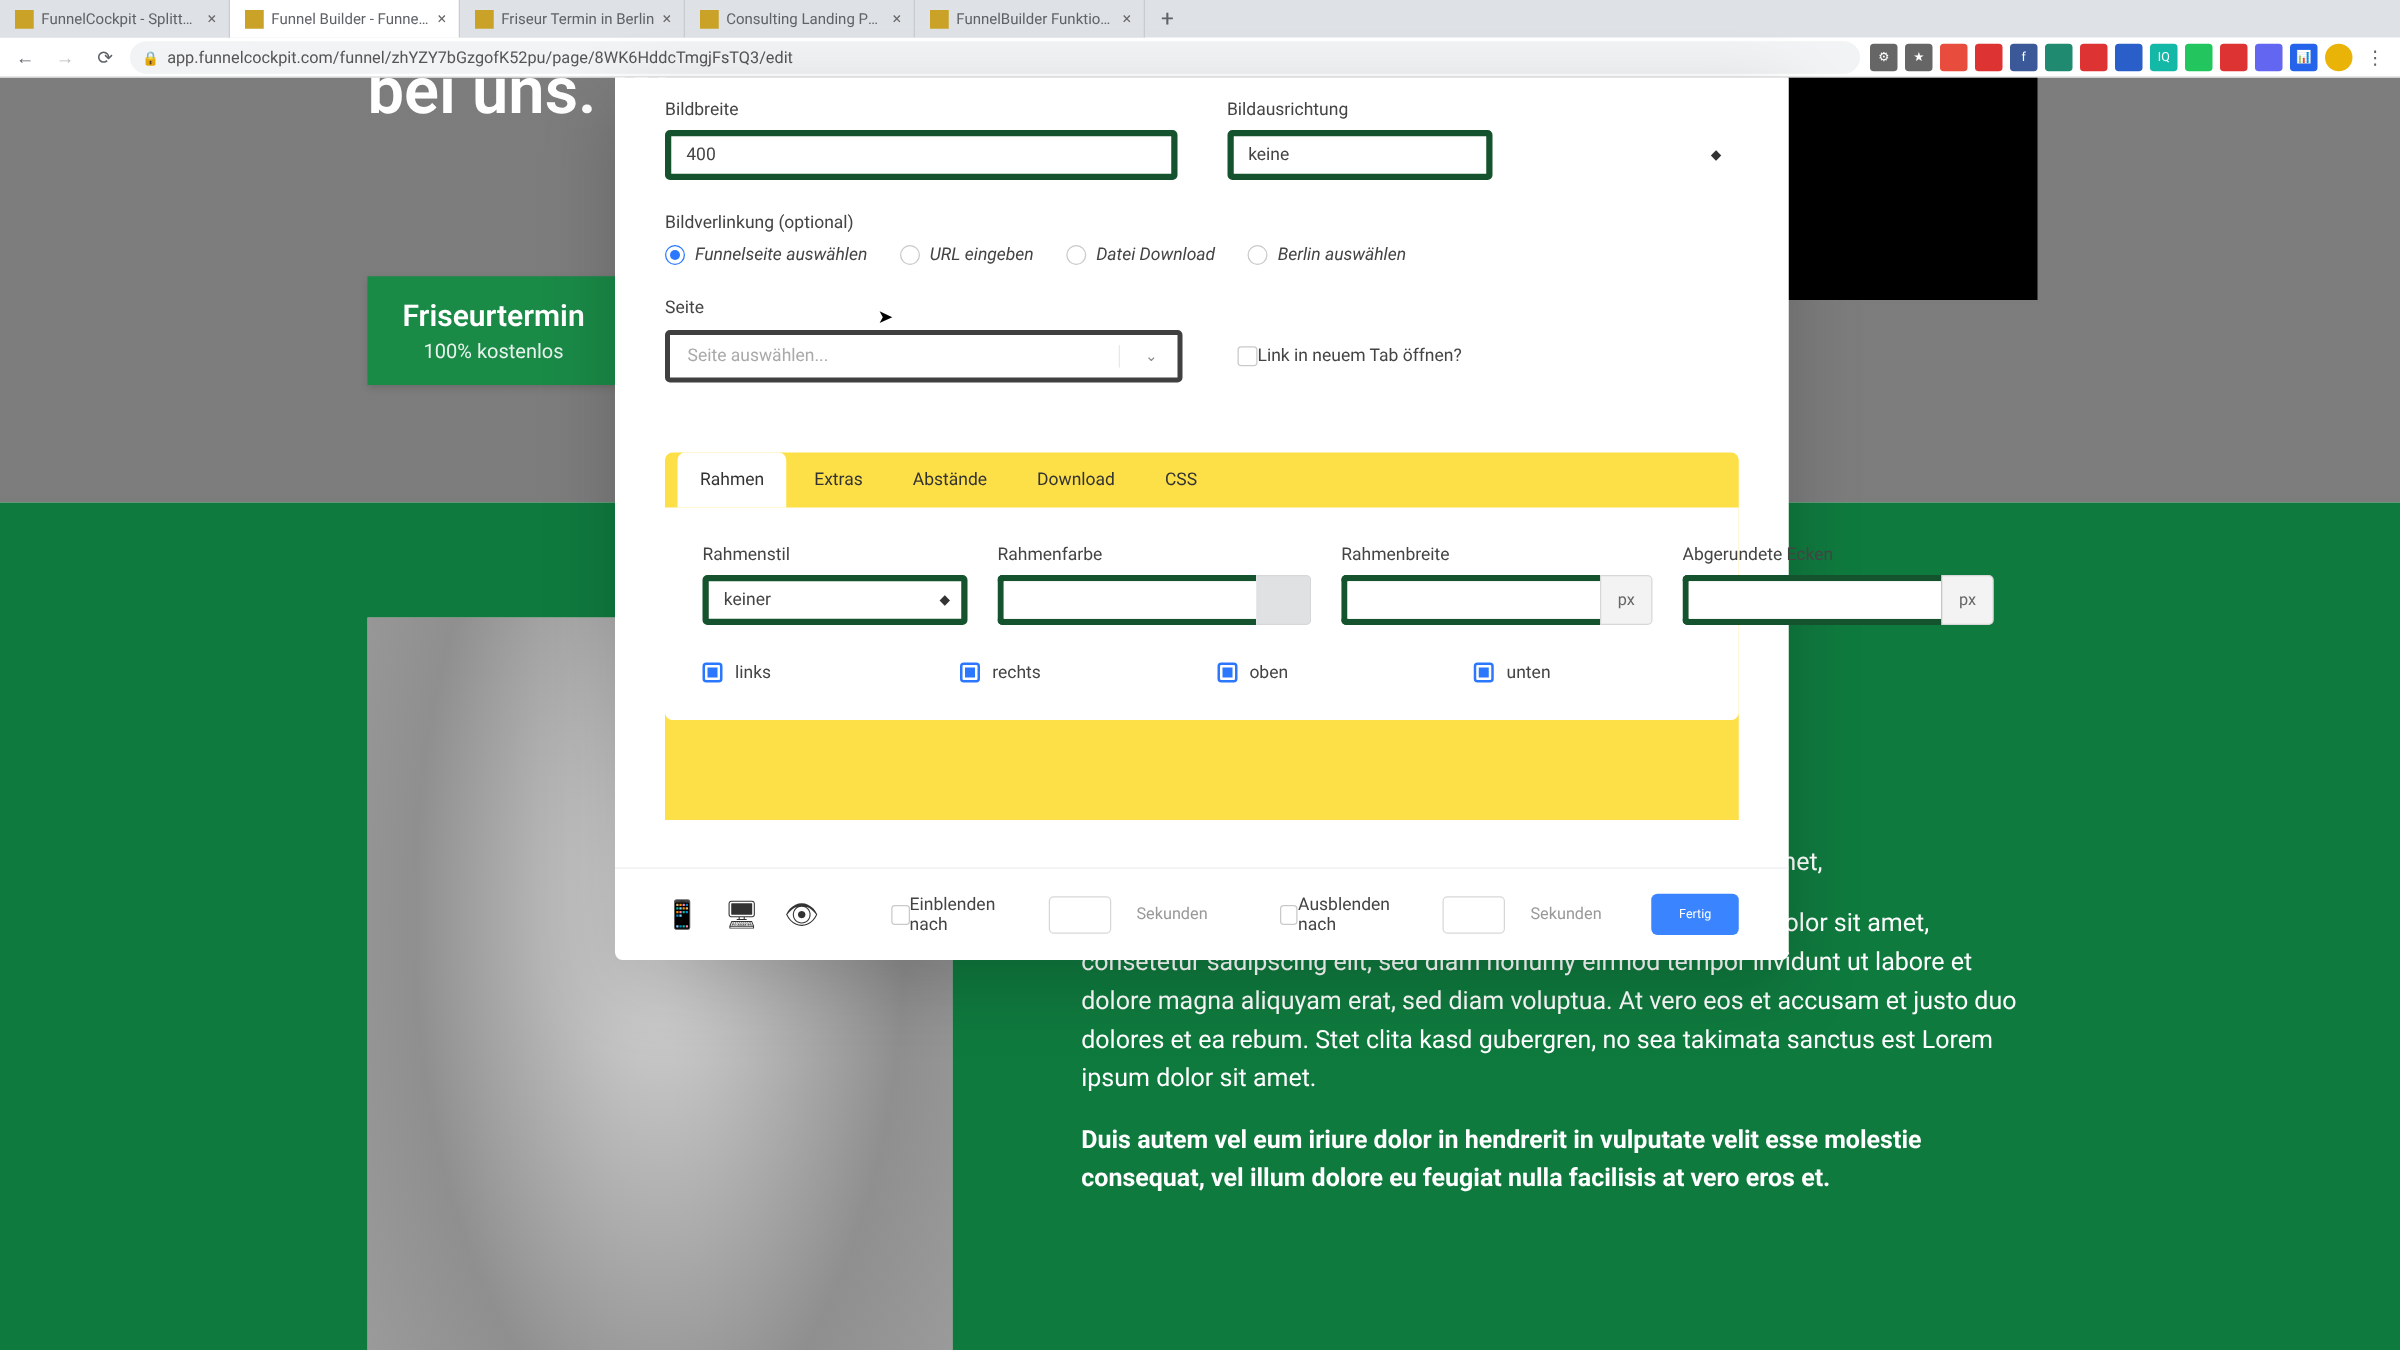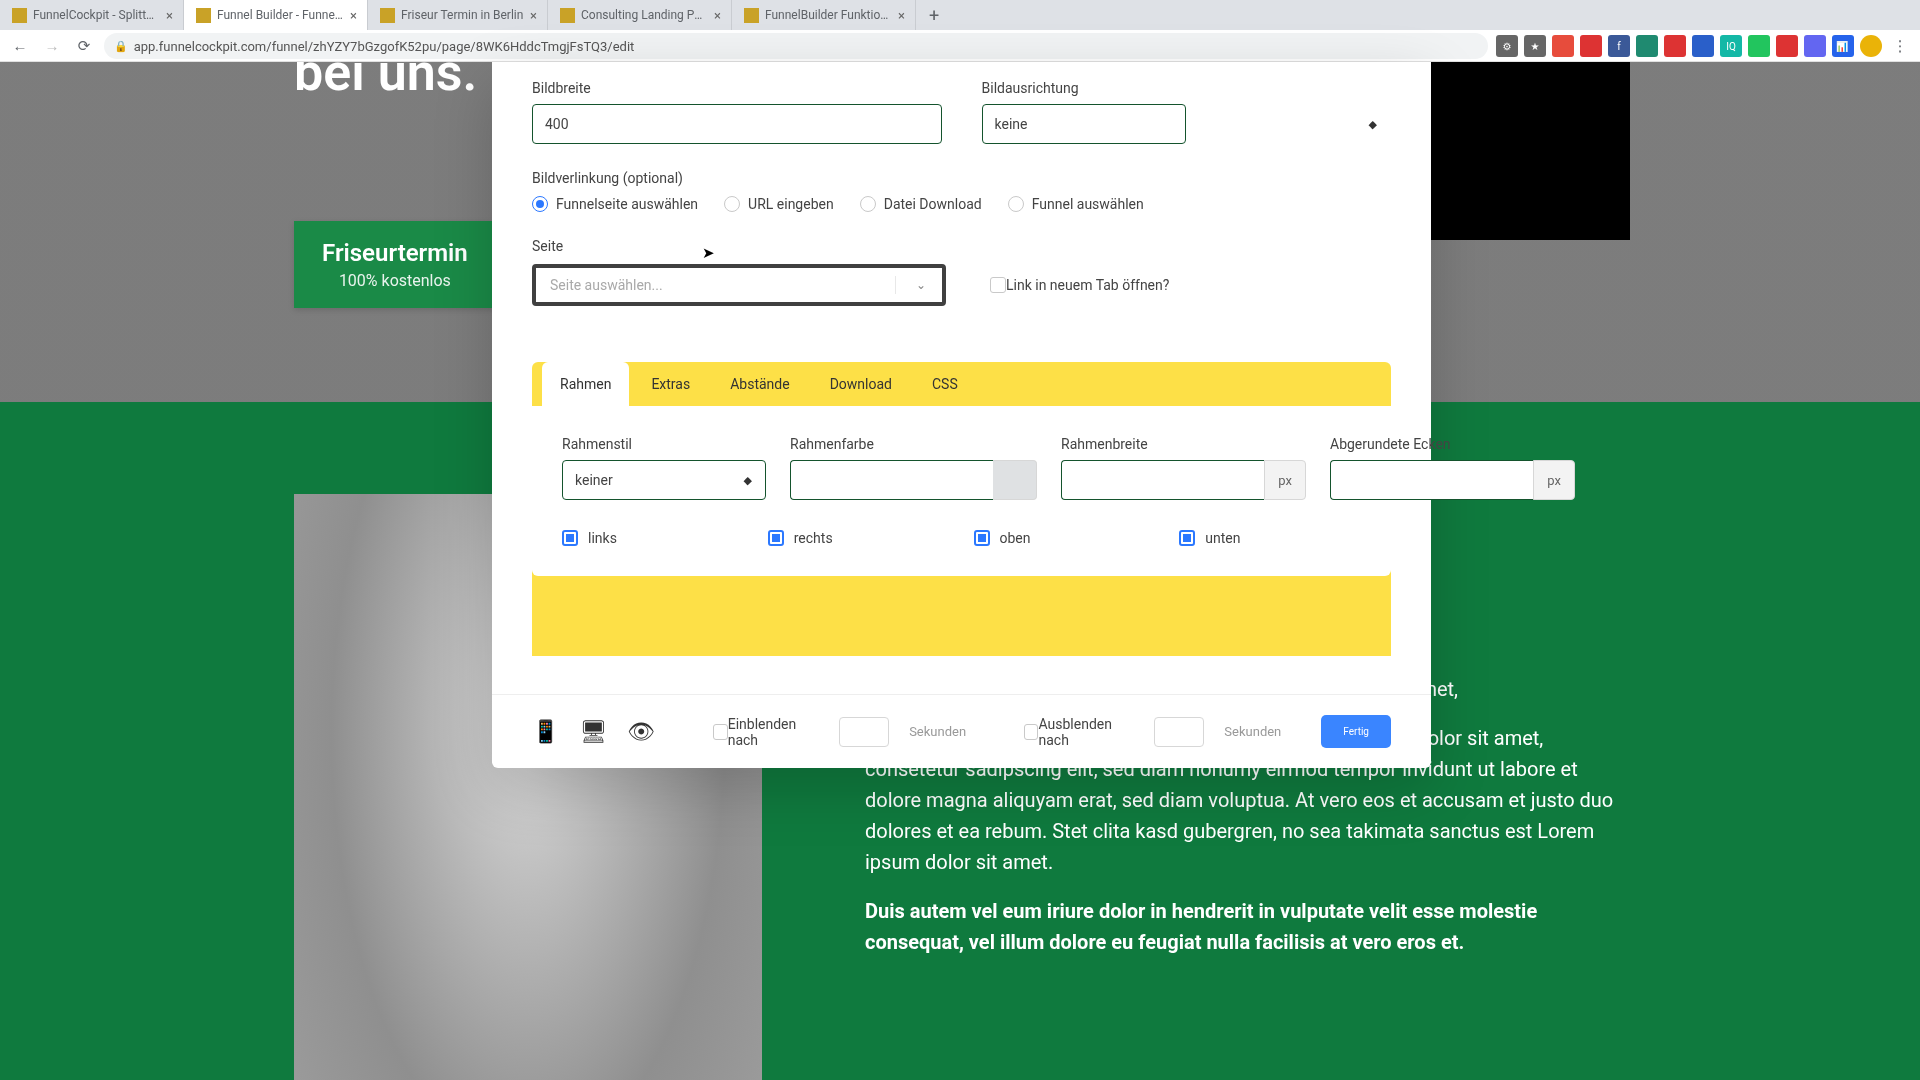--- a/index.html
+++ b/index.html
@@ -39,25 +39,25 @@
 .body-text { position: absolute; left: 865px; top: 612px; width: 760px; color: #fff; font-size: 20px; line-height: 1.55; }
 .body-text p { margin-bottom: 18px; }
 .body-text .bold { font-weight: 700; }
 
 
 .modal { position: absolute; left: 492px; top: 62px; width: 939px; background: #fff; border-radius: 0 0 6px 6px; box-shadow: 0 20px 60px rgba(0,0,0,0.18); }
 .section { padding: 0 40px; }
 .row { display: flex; gap: 40px; }
 .field { flex: 1; display: flex; flex-direction: column; gap: 8px; }
 .label { font-size: 14px; color: #444; }
-.input-text { height: 40px; border: 1px solid #14532d; border-radius: 4px; padding: 0 12px; font-size: 14px; color: #444; background: #fff; }
+.input-text { height: 40px; border: 5px solid #14532d; border-radius: 4px; padding: 0 12px; font-size: 14px; color: #444; background: #fff; }
 .select-wrap { position: relative; }
 .select-wrap .caret { position: absolute; right: 14px; top: 50%; transform: translateY(-50%); font-size: 11px; color: #333; pointer-events: none; }
 .sub-label { font-size: 14px; color: #444; margin: 26px 0 10px; }
-.radios { display: flex; gap: 26px; align-items: flex-start; }
+.radios { display: flex; gap: 26px; align-items: flex-start; font-style: italic; }
 .radio { display: flex; align-items: center; gap: 8px; font-size: 14px; color: #444; cursor: pointer; }
 .radio .dot { width: 16px; height: 16px; border: 1.5px solid #c9c9c9; border-radius: 50%; display: flex; align-items: center; justify-content: center; }
 .radio.sel .dot { border-color: #2b78ff; }
 .radio.sel .dot::after { content:""; width: 8px; height: 8px; background: #2b78ff; border-radius: 50%; }
 .combo { height: 42px; border: 4px solid #404040; border-radius: 4px; display: flex; align-items: center; padding-left: 14px; font-size: 14px; color: #a9a9a9; position: relative; width: 414px;}
 .combo .divider { position: absolute; right: 46px; top:8px; bottom:8px; width:1px; background:#e8e8e8;}
 .combo .chev { position: absolute; right: 16px; top: 50%; transform: translateY(-50%); color: #888; font-size: 12px;}
 .check-row { display: flex; align-items: center; font-size: 14px; color: #444; }
 .check-box { width: 16px; height: 16px; border: 1.5px solid #c9c9c9; border-radius: 3px; display:inline-flex; align-items:center; justify-content:center;}
 
@@ -192,21 +192,21 @@
       <div class="radio">
           <span class="dot"></span>
           <span>URL eingeben</span>
         </div>
       <div class="radio">
           <span class="dot"></span>
           <span>Datei Download</span>
         </div>
       <div class="radio">
           <span class="dot"></span>
-          <span>Funnel auswählen</span>
+          <span>Berlin auswählen</span>
         </div>
     </div>
 
     <div class="sub-label">Seite</div>
     <div style="display:flex; gap:44px; align-items:center;">
       <div class="combo">
         <span>Seite auswählen...</span>
         <span class="divider"></span>
         <span class="chev">⌄</span>
       </div>

